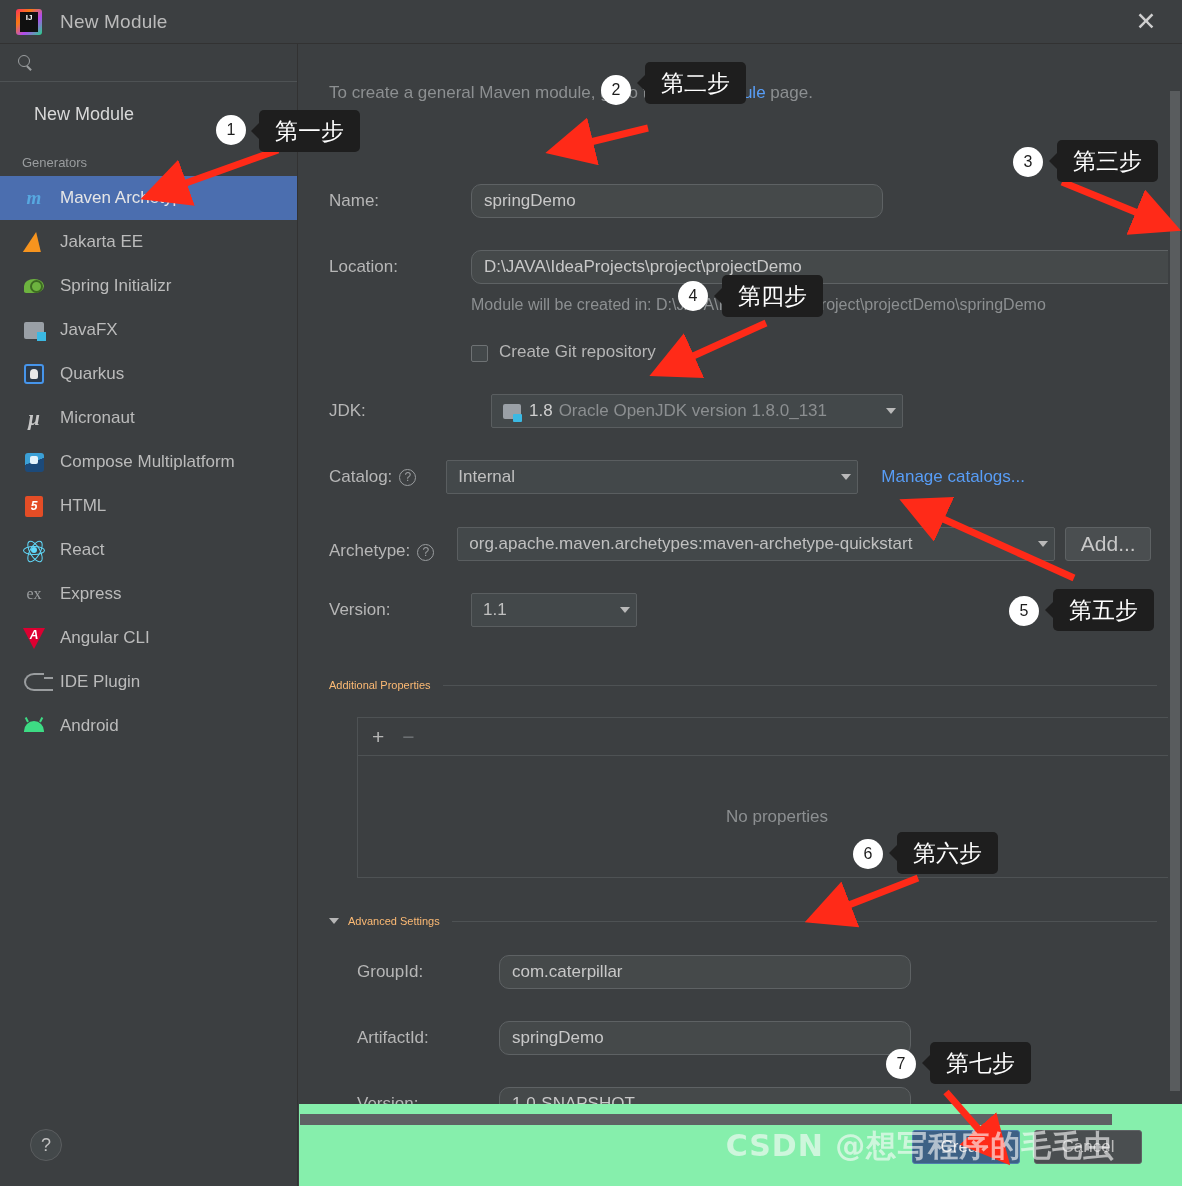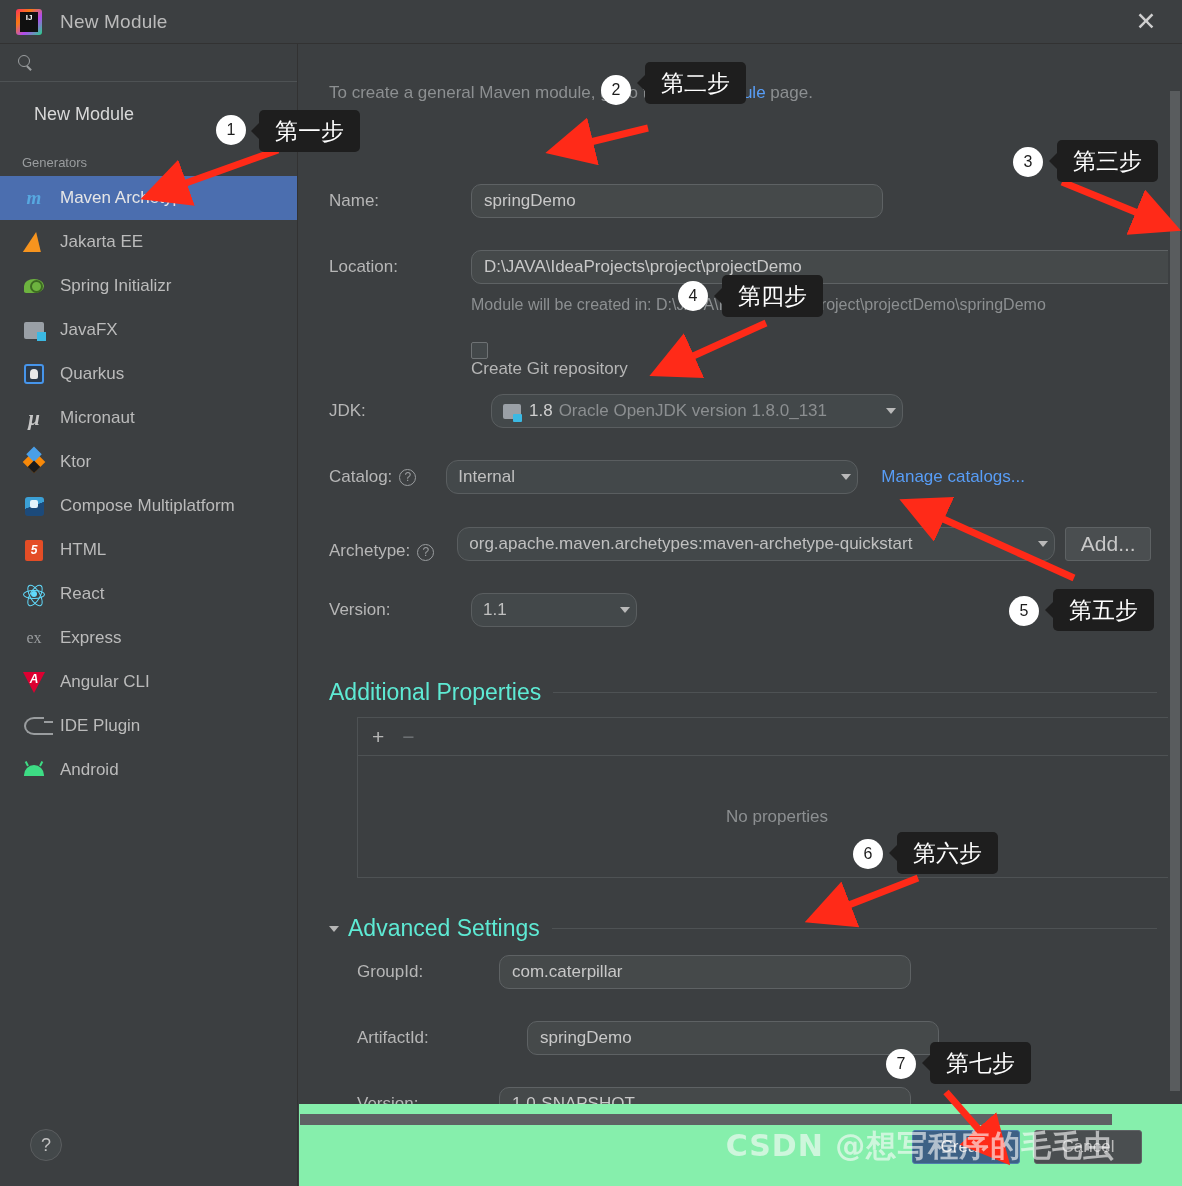--- a/index.html
+++ b/index.html
@@ -151,29 +151,29 @@
 
   .txt-field {
     background: #45494a; border: 1px solid #5e6264; border-radius: 10px;
     color: #c8c8c8; font-size: 17px; padding: 0 12px; height: 34px;
     display: flex; align-items: center; font-family:"Liberation Sans",sans-serif;
   }
   .hint {
     position: absolute; color: #8c8f91; font-size: 16px;
   }
 
-  .check-row { position:absolute; display:flex; align-items:flex-start;flex-direction:column; }
+  .check-row { position:absolute; display:flex; align-items:flex-end; }
   .checkbox {
     width: 17px; height: 17px; border: 1px solid #6e7274; background: #43484a;
     border-radius: 2px; margin-right: 11px;
   }
   .check-label { color: #b6b6b6; font-size: 17px; }
 
   .combo {
-    background: #43484a; border: 1px solid #5a5e60; border-radius: 12px;
+    background: #43484a; border: 1px solid #5a5e60; border-radius: 2px;
     height: 34px; display: flex; align-items: center; padding: 0 6px 0 11px;
     color: #c0c0c0; font-size: 17px; position: relative;
   }
   .combo .caret {
     margin-left: auto; width: 0; height: 0;
     border-left: 5px solid transparent; border-right: 5px solid transparent;
     border-top: 6px solid #b9b9b9;
   }
   .jdk-icon {
     width: 18px; height: 15px; background: #9aa0a6; border-radius: 2px;
@@ -196,21 +196,21 @@
   .btn-flat {
     background: #4a4e50; border: 1px solid #5e6264; border-radius: 3px;
     color: #c8c8c8; font-size: 21px; height: 34px; padding: 0 16px;
     display: flex; align-items: center; justify-content: center; cursor: pointer;
   }
 
   
   .section-head {
     position: absolute; display: flex; align-items: center; width: 100%;
   }
-  .section-head .stext { color: #5eead4; font-size: 23px; white-space: nowrap; }
+  .section-head .stext { color: #fdba74; font-size: 11px; white-space: nowrap; }
   .section-head .sline { flex: 1; height: 1px; background: #4e5254; margin-left: 12px; }
   .chev {
     width: 0; height: 0; border-left: 5px solid transparent;
     border-right: 5px solid transparent; border-top: 6px solid #b6b6b6;
     margin-right: 9px;
   }
 
   .props-box {
     position: absolute; border: 1px solid #4e5254; background: #3c3f41;
   }
@@ -327,26 +327,20 @@
     </div>
     <div class="sb-item">
       <span class="sb-ico">
           <i class="ico-quarkus"></i>
         </span>
       <span>Quarkus</span>
     </div>
     <div class="sb-item">
       <span class="sb-ico ico-micronaut">μ</span>
       <span>Micronaut</span>
-    </div>
-    <div class="sb-item">
-      <span class="sb-ico">
-          <i class="ico-ktor"></i>
-        </span>
-      <span>Ktor</span>
     </div>
     <div class="sb-item">
       <span class="sb-ico">
           <i class="ico-compose"></i>
         </span>
       <span>Compose Multiplatform</span>
     </div>
     <div class="sb-item">
       <span class="sb-ico">
           <i class="ico-html5">5</i>
@@ -467,21 +461,21 @@
         <i class="chev"></i>
         <span class="stext">Advanced Settings</span>
         <span class="sline"></span>
       </div>
 
       <div class="row" style="left:58px; top:910px;">
         <span class="lbl" style="width:142px;">GroupId:</span>
         <span class="txt-field" style="width:412px;">com.caterpillar</span>
       </div>
 
-      <div class="row" style="left:58px; top:976px;gap:28px;">
+      <div class="row" style="left:58px; top:976px;">
         <span class="lbl" style="width:142px;">ArtifactId:</span>
         <span class="txt-field" style="width:412px;">springDemo</span>
       </div>
 
       <div class="row" style="left:58px; top:1042px;">
         <span class="lbl" style="width:142px;">Version:</span>
         <span class="txt-field" style="width:412px;">1.0-SNAPSHOT</span>
       </div>
 
     </div>

